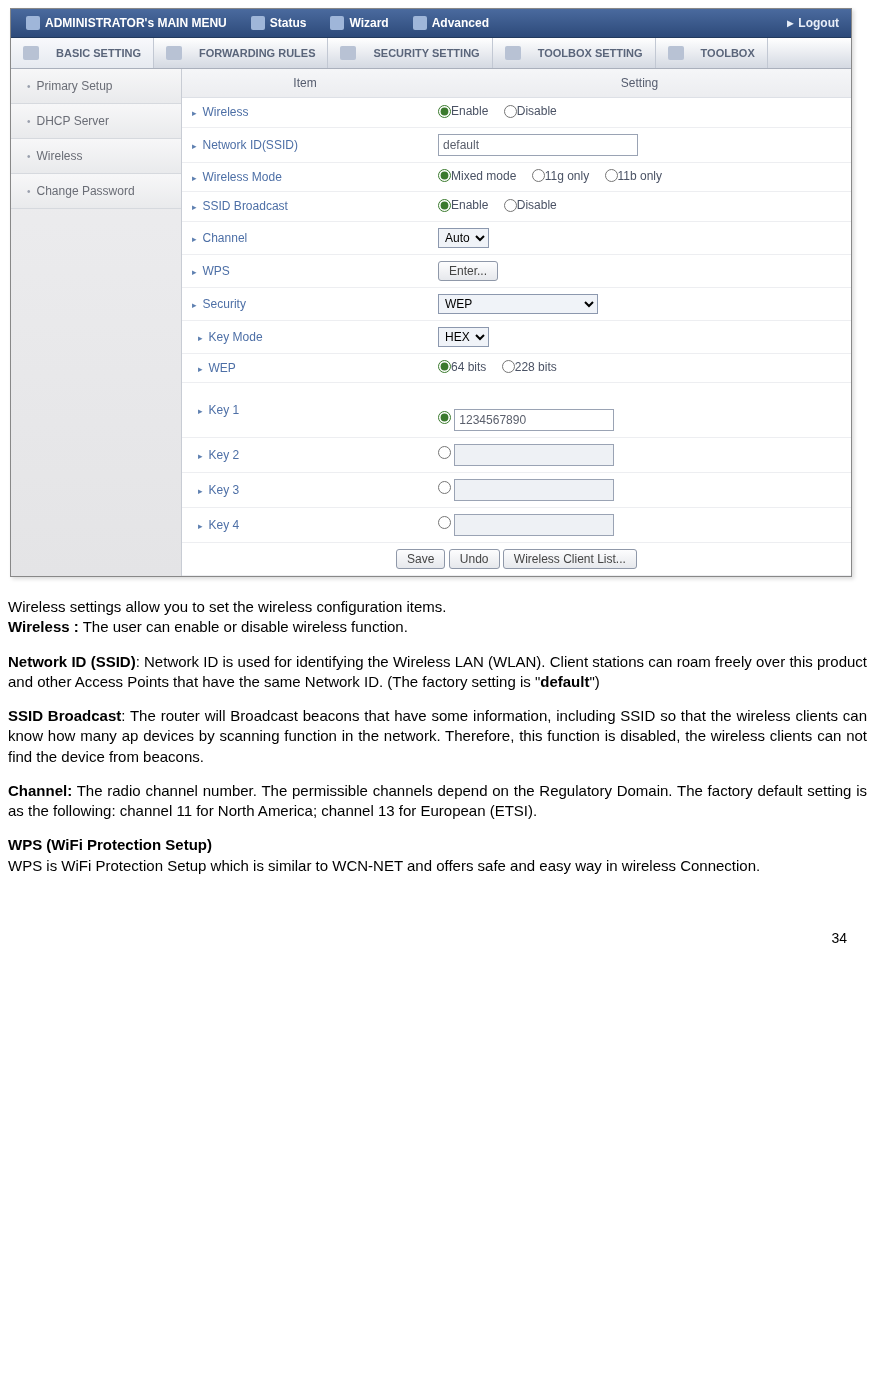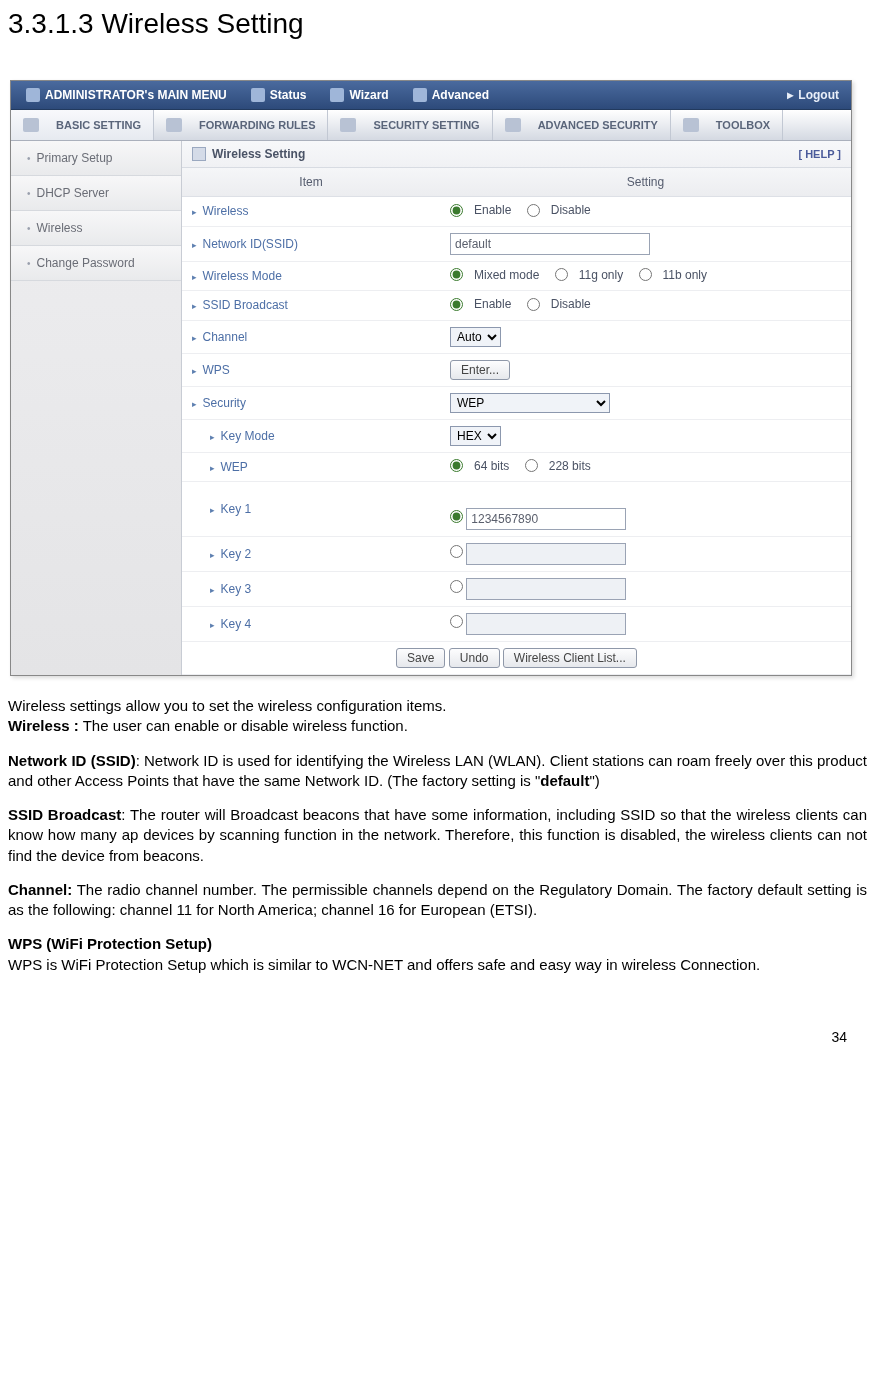--- a/index.html
+++ b/index.html
@@ -23,36 +23,35 @@
   .main{flex:1;background:#fff}
   .panel-title{display:flex;justify-content:space-between;align-items:center;background:linear-gradient(#f7f8fa,#f0f1f4);padding:6px 10px;border-bottom:1px solid #d7dbe2;font-size:12px;font-weight:bold;color:#4a5366}
   .panel-title .wt{display:flex;align-items:center;gap:6px}
   .panel-title .wt::before{content:'';width:12px;height:12px;background:#d4dbe8;border:1px solid #9aa8c0;display:inline-block}
   .help{color:#4a5a9a;font-size:11px}
   table.settings{width:100%;border-collapse:collapse;font-size:12px;color:#4a5264}
   table.settings th{background:linear-gradient(#f5f6f8,#ecedf0);padding:7px 10px;font-weight:normal;border-bottom:1px solid #dde0e6;color:#555c6e}
   table.settings td{border-bottom:1px solid #edeef1;padding:6px 10px;vertical-align:middle}
   table.settings td.item{width:220px;color:#4d6fa6}
   table.settings td.item::before{content:'▸';color:#5d7fb0;font-size:9px;margin-right:6px}
-  table.settings td.item.sub{padding-left:28px}
-  .ri{display:inline-flex;align-items:center;gap:11px;margin-right:12px}
+  table.settings td.item.sub{padding-left:16px}
+  .ri{display:inline-flex;align-items:center;gap:0;margin-right:12px}
   input[type=radio]{margin:0;accent-color:#3b7a2e}
   input[type=text]{border:1px solid #9aa3b4;padding:2px 4px;font-size:12px;color:#5a5f6c;height:16px}
   select{border:1px solid #8c98ae;font-size:12px;padding:1px 2px;background:#f0f3f8}
   button.sm{font-size:12px;padding:2px 10px;border:1px solid #8f98a9;background:linear-gradient(#fdfdfe,#e6e8ec);border-radius:3px;cursor:pointer;color:#444}
   .btnrow{text-align:center;padding:8px}
   .doc{font-size:15px;line-height:1.35;margin-top:8px;text-align:justify}
   .doc p{margin:0 0 14px 0}
   .pagenum{text-align:right;font-size:14px;padding:40px 20px 8px 0}
 </style>
 </head>
 <body>
 
 <div class="page">
-  <h1 class="heading">3.3.1.3 Wireless Setting</h1>
 
   <div class="screenshot">
 
     <div class="topbar">
       <div class="seg admin">
         <span class="tb-icon"></span>
         <span>ADMINISTRATOR's MAIN MENU</span>
       </div>
       <div class="nav">
         <div class="seg">
@@ -79,41 +78,37 @@
       <div class="tab">
           <span class="tab-icon"></span>
           <span>FORWARDING RULES</span>
         </div>
       <div class="tab">
           <span class="tab-icon"></span>
           <span>SECURITY SETTING</span>
         </div>
       <div class="tab">
           <span class="tab-icon"></span>
-          <span>ADVANCED SECURITY</span>
+          <span>TOOLBOX SETTING</span>
         </div>
       <div class="tab">
           <span class="tab-icon"></span>
           <span>TOOLBOX</span>
         </div>
     </div>
 
     <div class="content">
       <div class="sidebar">
         <a>Primary Setup</a>
         <a>DHCP Server</a>
         <a>Wireless</a>
         <a>Change Password</a>
       </div>
 
       <div class="main">
-        <div class="panel-title">
-          <span class="wt">Wireless Setting</span>
-          <span class="help">[ HELP ]</span>
-        </div>
         <table class="settings">
           <tbody>
               <tr>
             <th>Item</th>
             <th>Setting</th>
           </tr>
           <tr>
             <td class="item">Wireless</td>
             <td>
               <label class="ri">
@@ -216,19 +211,19 @@
           </table>
       </div>
     </div>
   </div>
 
   <div class="doc">
     <p style="margin-bottom:0">Wireless settings allow you to set the wireless configuration items.</p>
     <p><b>Wireless :</b><span> The user can enable or disable wireless function.</span></p>
     <p><b>Network ID (SSID)</b><span>: Network ID is used for identifying the Wireless LAN (WLAN). Client stations can roam freely over this product and other Access Points that have the same Network ID. (The factory setting is "</span><b>default</b><span>")</span></p>
     <p><b>SSID Broadcast</b><span>: The router will Broadcast beacons that have some information, including SSID so that the wireless clients can know how many ap devices by scanning function in the network. Therefore, this function is disabled, the wireless clients can not find the device from beacons.</span></p>
-    <p><b>Channel:</b><span> The radio channel number. The permissible channels depend on the Regulatory Domain. The factory default setting is as the following: channel 11 for North America; channel 16 for European (ETSI).</span></p>
+    <p><b>Channel:</b><span> The radio channel number. The permissible channels depend on the Regulatory Domain. The factory default setting is as the following: channel 11 for North America; channel 13 for European (ETSI).</span></p>
     <p style="margin-bottom:0"><b>WPS (WiFi Protection Setup)</b></p>
     <p style="text-align:left">WPS is WiFi Protection Setup which is similar to WCN-NET and offers safe and easy way in wireless Connection.</p>
   </div>
 
   <div class="pagenum">34</div>
 </div>
 
 </body></html>

